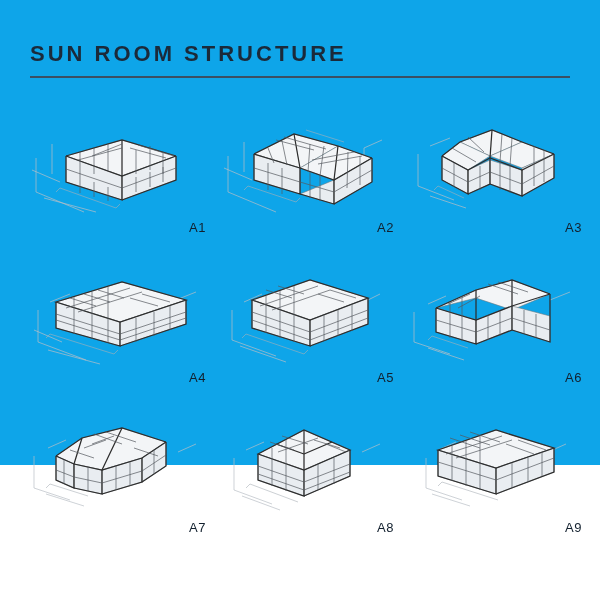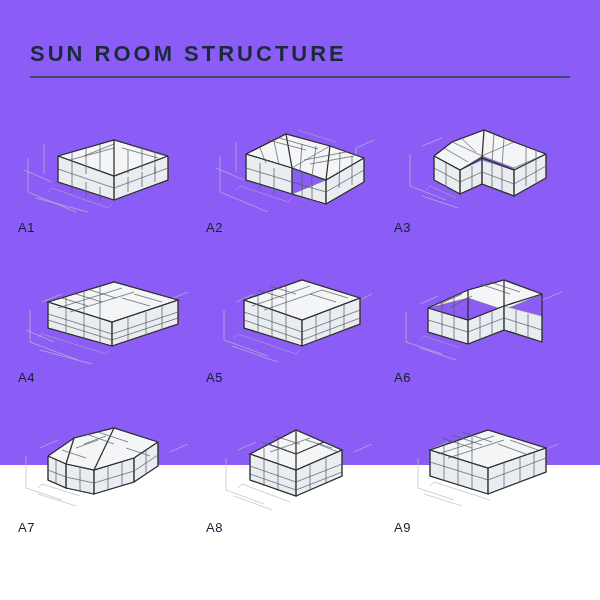--- a/index.html
+++ b/index.html
@@ -11,21 +11,21 @@
     width: 600px;
     height: 600px;
     font-family: "Liberation Sans", sans-serif;
     color: #1b2a3a;
     overflow: hidden;
   }
   .page {
     position: relative;
     width: 600px;
     height: 465px;
-    background: #8b5cf6;
+    background: #0ea5e9;
     box-sizing: border-box;
   }
   .title-block {
     position: absolute;
     left: 0;
     top: 40px;
     width: 600px;
     padding: 0 30px;
     box-sizing: border-box;
   }
@@ -50,21 +50,21 @@
     width: 564px;
     height: 450px;
     display: grid;
     grid-template-columns: repeat(3, 1fr);
     grid-template-rows: repeat(3, 1fr);
   }
   .cell {
     position: relative;
     display: flex;
     flex-direction: column;
-    align-items: flex-start;
+    align-items: flex-end;
     justify-content: flex-start;
   }
   .figure {
     width: 180px;
     height: 118px;
     position: relative;
   }
   .figure svg {
     display: block;
     width: 180px;

